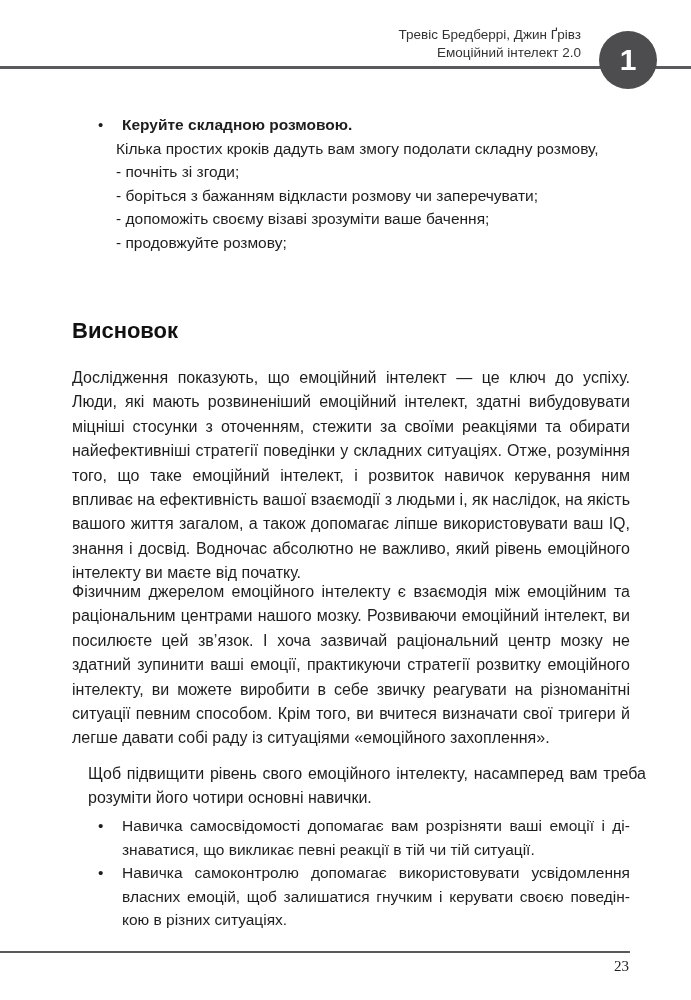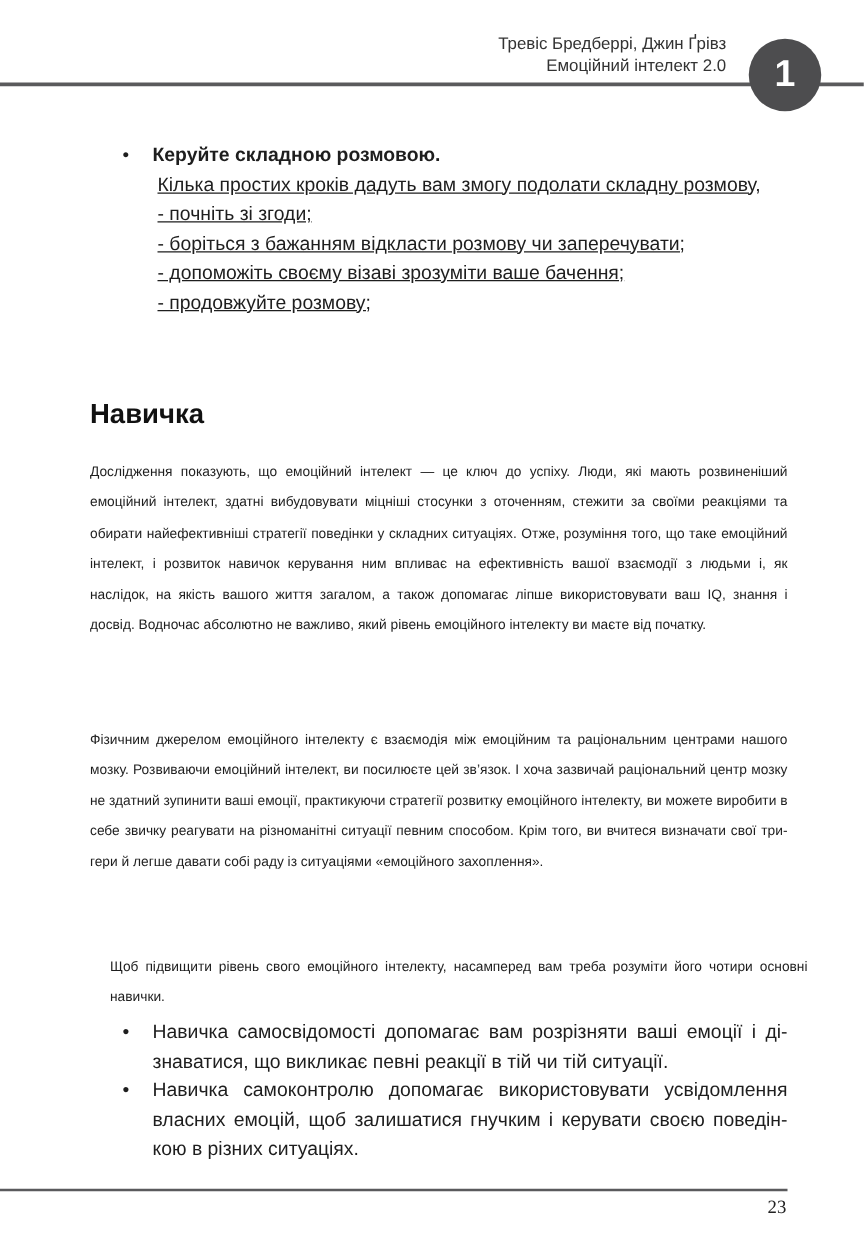--- a/index.html
+++ b/index.html
@@ -7,23 +7,23 @@
          font-family: "Liberation Sans", "DejaVu Sans", sans-serif; color: #1e1e1e; }
   .header-text { position: absolute; right: 110px; top: 26px; text-align: right;
                  font-size: 13.5px; line-height: 18px; color: #333; }
   .header-rule { position: absolute; left: 0; right: 0; top: 66px; height: 3px; background: #5a5a5c; }
   .chapter-badge { position: absolute; left: 599px; top: 31px; width: 58px; height: 58px;
                    border-radius: 50%; background: #4d4d4f; color: #fff; font-weight: bold;
                    font-size: 30px; line-height: 58px; text-align: center; }
   .bullet-block { position: absolute; left: 100px; top: 113px; width: 540px; font-size: 15.5px; line-height: 23.5px; }
   .bullet-block .dot { position: absolute; left: -2px; top: 0; font-size: 15px; }
   .bullet-title { font-weight: bold; margin-left: 22px; }
-  .bullet-body { margin-left: 26px; text-decoration: underline; }
+  .bullet-body { margin-left: 16px; }
   .heading { position: absolute; left: 72px; top: 318px; font-size: 22px; font-weight: bold; color: #111; }
-  .para { position: absolute; left: 72px; width: 558px; font-size: 11px; line-height: 24.4px;
+  .para { position: absolute; left: 72px; width: 558px; font-size: 16px; line-height: 24.4px;
           text-align: justify; }
   .p1 { top: 366px; }
   .p2 { top: 580px; }
   .p3 { top: 746px; }
   .list2 { position: absolute; left: 100px; top: 814px; width: 530px; font-size: 15.5px; line-height: 23.5px; }
   .list2 .item { position: relative; padding-left: 22px; text-align: justify; }
   .list2 .item .dot { position: absolute; left: -2px; top: 0; }
   .footer-rule { position: absolute; left: 0; width: 630px; top: 951px; height: 2px; background: #5a5a5c; }
   .page-number { position: absolute; right: 62px; top: 958px; font-size: 15px; color: #222; font-family: Liberation Serif, serif; }
   .line { display: block; }
@@ -43,21 +43,21 @@
   <div class="bullet-title">Керуйте складною розмовою.</div>
   <div class="bullet-body">
     <span class="line">Кілька простих кроків дадуть вам змогу подолати складну розмову,</span>
     <span class="line">- почніть зі згоди;</span>
     <span class="line">- боріться з бажанням відкласти розмову чи заперечувати;</span>
     <span class="line">- допоможіть своєму візаві зрозуміти ваше бачення;</span>
     <span class="line">- продовжуйте розмову;</span>
   </div>
 </div>
 
-<h2 class="heading" style="margin:0;">Навичка</h2>
+<h2 class="heading" style="margin:0;">Висновок</h2>
 
 <p class="para p1" style="margin:0;">Дослідження показують, що емоційний інтелект — це ключ до успіху. Люди, які мають розвиненіший емоційний інтелект, здатні вибудовувати міцніші стосунки з оточенням, стежити за своїми реакціями та обирати найефективніші стратегії поведінки у складних ситуаціях. Отже, розумін­ня того, що таке емоційний інтелект, і розвиток навичок керування ним впливає на ефективність вашої взаємодії з людьми і, як наслідок, на якість вашого життя загалом, а також допомагає ліпше використовувати ваш IQ, знання і досвід. Водночас абсолютно не важливо, який рівень емоційного інтелекту ви маєте від початку.</p>
 <p class="para p2" style="margin:0;">Фізичним джерелом емоційного інтелекту є взаємодія між емоційним та раціональним центрами нашого мозку. Розвиваючи емоційний інте­лект, ви посилюєте цей зв’язок. І хоча зазвичай раціональний центр мозку не здатний зупинити ваші емоції, практикуючи стратегії розвитку емоцій­ного інтелекту, ви можете виробити в себе звичку реагувати на різнома­нітні ситуації певним способом. Крім того, ви вчитеся визначати свої три­гери й легше давати собі раду із ситуаціями «емоційного захоплення».</p>
 <p class="para p3" style="margin:16px;">Щоб підвищити рівень свого емоційного інтелекту, насамперед вам треба розуміти його чотири основні навички.</p>
 
 <div class="list2">
   <div class="item">
     <span class="dot">•</span>
     <span>Навичка самосвідомості допомагає вам розрізняти ваші емоції і ді­знаватися, що викликає певні реакції в тій чи тій ситуації.</span>
   </div>

